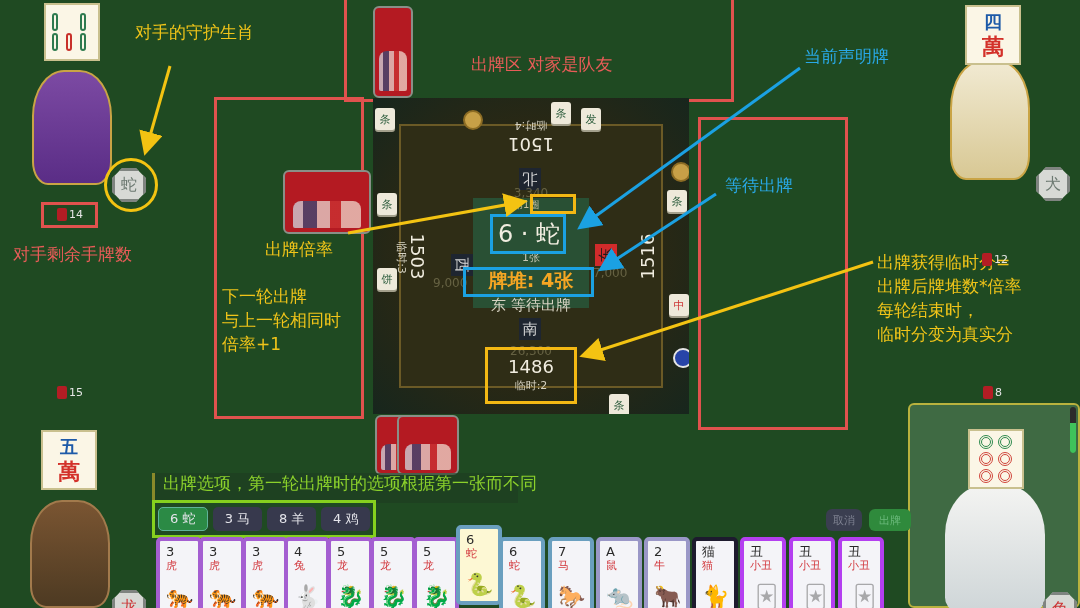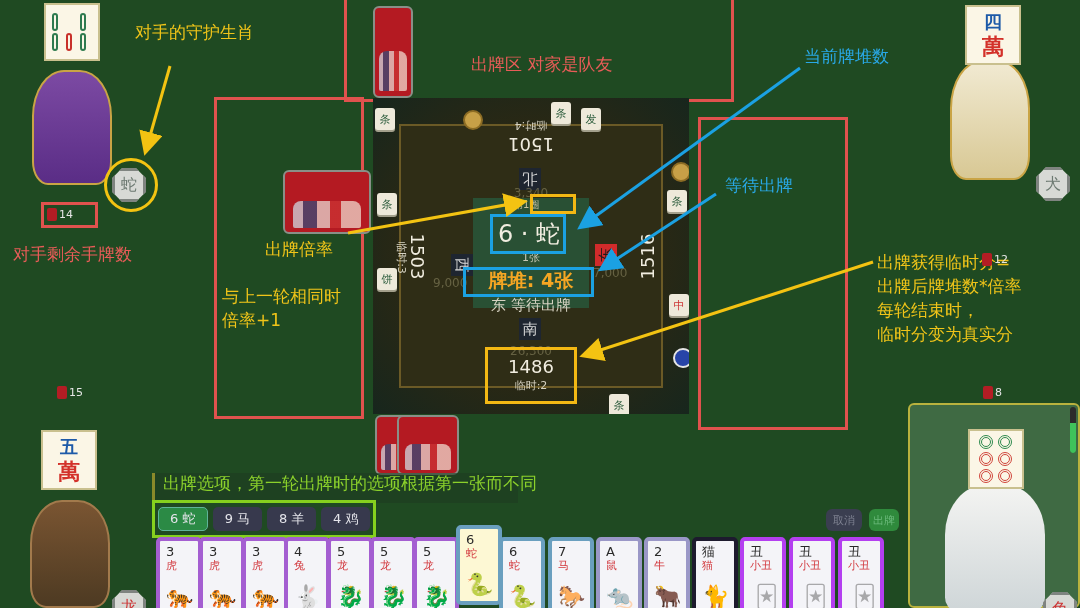--- a/index.html
+++ b/index.html
@@ -77,34 +77,35 @@
       <span></span>
       <span style="width:6px;height:18px;border:2px solid #2e7a4e;border-radius:3px;"></span>
       <span style="width:6px;height:18px;border:2px solid #2e7a4e;border-radius:3px;"></span>
       <span style="width:6px;height:18px;border:2px solid #c8302a;border-radius:3px;"></span>
       <span style="width:6px;height:18px;border:2px solid #2e7a4e;border-radius:3px;"></span>
     </div>
   </div>
 </div>
 <div class="guard" style="left:112px;top:168px;">蛇</div>
 <div class="abs" style="left:104px;top:158px;width:54px;height:54px;border:3px solid #f3c312;border-radius:50%;"></div>
-<div class="handcount" style="left:47px;top:208px;">
+<div class="handcount" style="left:57px;top:208px;">
   <span class="mini"></span>
   <span>14</span>
 </div>
 
 <div class="abs anno-yellow" style="left:135px;top:20px;">对手的守护生肖</div>
 <div class="abs anno-red" style="left:13px;top:243px;">对手剩余手牌数</div>
 
 <div class="cardback" style="left:373px;top:6px;width:40px;height:92px;"></div>
 <div class="abs anno-red" style="left:471px;top:53px;">出牌区 对家是队友</div>
 
 <div class="cardback" style="left:283px;top:170px;width:88px;height:64px;"></div>
 <div class="abs anno-yellow" style="left:265px;top:237px;">出牌倍率</div>
 <div class="abs anno-yellow" style="left:222px;top:284px;">
+  <div>下一轮出牌</div>
   <div>与上一轮相同时</div>
   <div>倍率+1</div>
 </div>
 
 <div class="table">
   <div class="felt"></div>
   <div class="inner"></div>
 
   <div class="mj" style="left:178px;top:4px;">条</div>
   <div class="mj" style="left:208px;top:10px;">发</div>
@@ -144,21 +145,21 @@
 </div>
 
 <div class="hl-yellow" style="left:530px;top:194px;width:46px;height:20px;"></div>
 <div class="hl-blue" style="left:490px;top:214px;width:76px;height:40px;"></div>
 <div class="hl-blue" style="left:463px;top:267px;width:131px;height:30px;"></div>
 <div class="hl-yellow" style="left:485px;top:347px;width:92px;height:57px;"></div>
 
 <div class="cardback" style="left:375px;top:415px;width:40px;height:60px;"></div>
 <div class="cardback" style="left:397px;top:415px;width:62px;height:60px;"></div>
 
-<div class="abs anno-blue" style="left:804px;top:45px;">当前牌堆数</div>
+<div class="abs anno-blue" style="left:804px;top:45px;">当前声明牌</div>
 <div class="abs anno-blue" style="left:725px;top:174px;">等待出牌</div>
 <div class="abs anno-yellow" style="left:877px;top:250px;">
   <div>出牌获得临时分=</div>
   <div>出牌后牌堆数*倍率</div>
   <div>每轮结束时，</div>
   <div>临时分变为真实分</div>
 </div>
 
 <div class="avatar" style="left:930px;top:0;width:120px;height:185px;">
   <div class="body" style="left:20px;top:60px;width:80px;height:120px;background:linear-gradient(#f1ead2,#d8c894);border:2px solid #c9a445;"></div>
@@ -205,27 +206,27 @@
   <div style="position:absolute;right:2px;top:2px;width:6px;height:46px;background:#2b2b2b;border-radius:3px;overflow:hidden;">
     <div style="position:absolute;bottom:0;left:0;right:0;height:65%;background:#3fc25b;"></div>
   </div>
 </div>
 <div class="guard" style="left:1043px;top:592px;color:#c33;">兔</div>
 
 <div class="abs" style="left:152px;top:473px;width:366px;height:30px;border-left:3px solid #8a8a2a;background:rgba(30,60,34,.6);"></div>
 <div class="abs anno-green" style="left:163px;top:472px;">出牌选项，第一轮出牌时的选项根据第一张而不同</div>
 <div class="options">
   <div class="opt active" style="width:53px;">6 蛇</div>
-  <div class="opt" style="width:53px;">9 马</div>
+  <div class="opt" style="width:53px;">3 马</div>
   <div class="opt" style="width:53px;">8 羊</div>
   <div class="opt" style="width:52px;">4 鸡</div>
 </div>
 
 <div class="btn" style="left:826px;width:36px;background:#3a3e50;color:#7d8090;">取消</div>
-<div class="btn" style="left:869px;width:30px;background:#2f8a3c;color:#6ab97a;">出牌</div>
+<div class="btn" style="left:869px;width:42px;background:#2f8a3c;color:#6ab97a;">出牌</div>
 
 <div class="hand">
   <div class="card border-purple" style="left:0;">
       <div class="rank">3</div>
       <div class="animal">虎</div>
       <div class="art">🐅</div>
     </div>
   <div class="card border-purple" style="left:43px;">
       <div class="rank">3</div>
       <div class="animal">虎</div>

